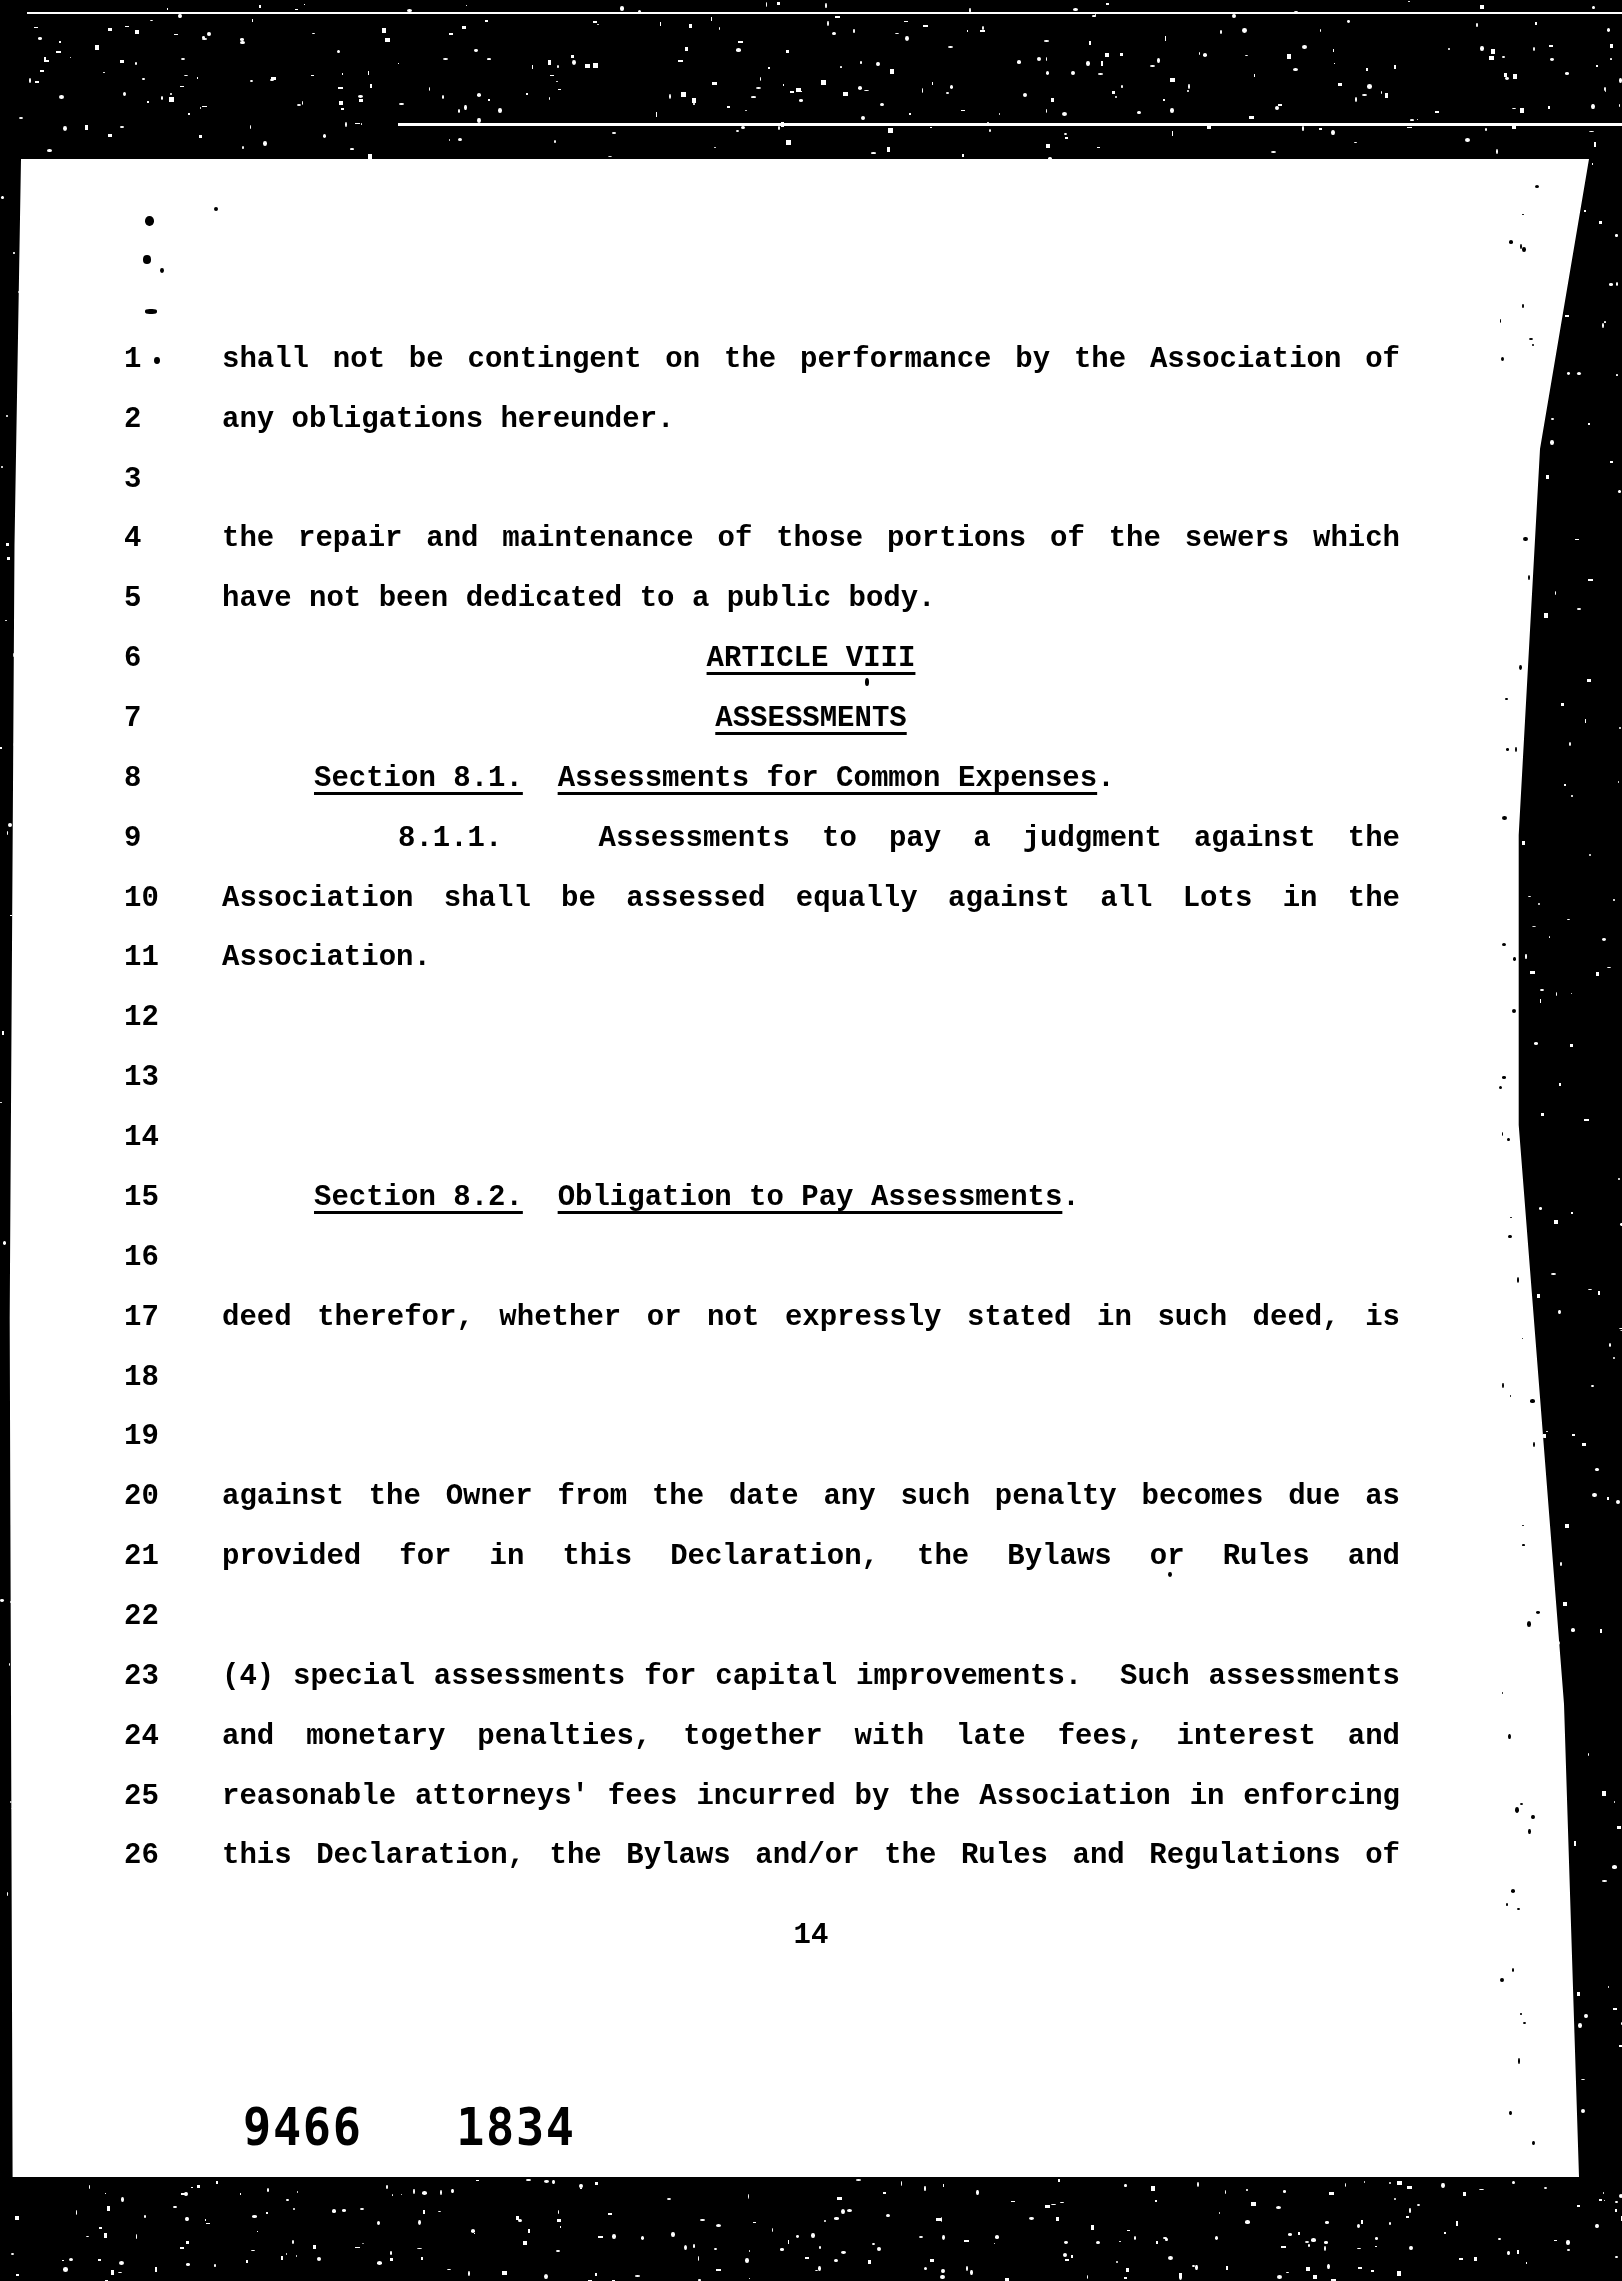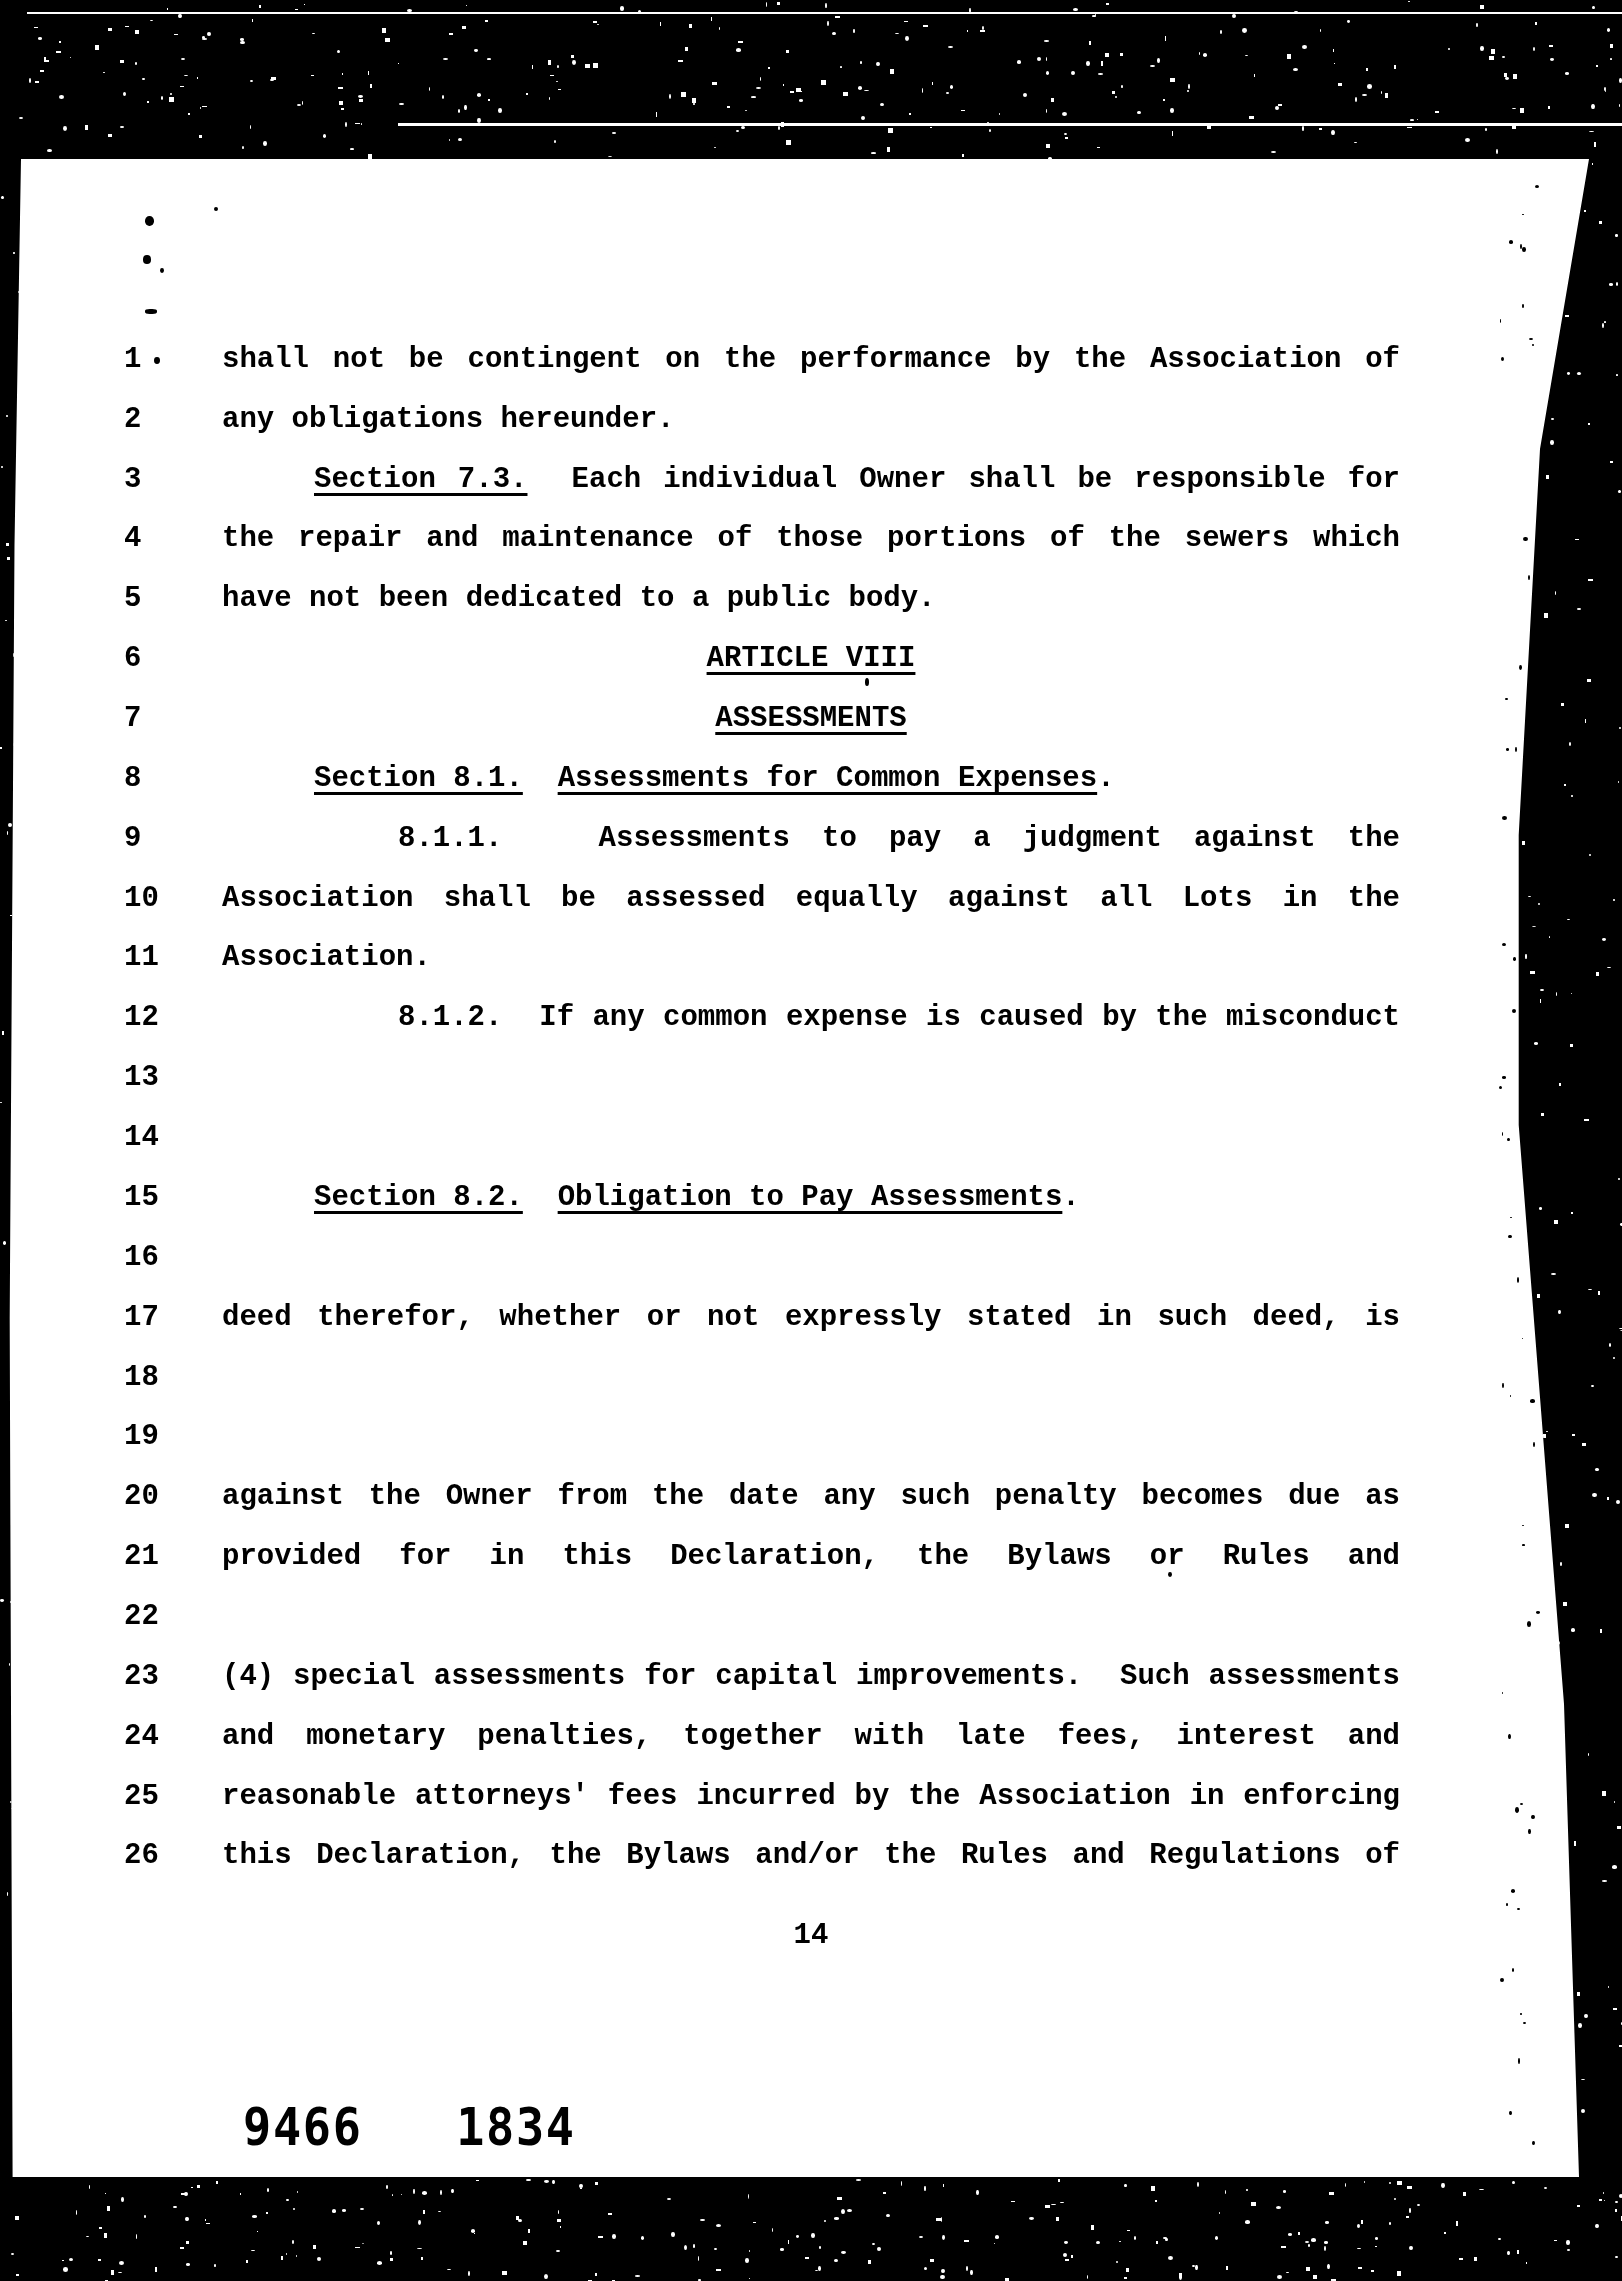--- a/index.html
+++ b/index.html
@@ -42,21 +42,20 @@
       <div class="line-row" style="top: 340px;">
         <span class="line-num">1</span>
         <div class="line-text align-justify"><span>shall not be contingent on the performance by the Association of</span></div>
       </div>
       <div class="line-row" style="top: 400px;">
         <span class="line-num">2</span>
         <div class="line-text align-left"><span>any obligations hereunder.</span></div>
       </div>
       <div class="line-row" style="top: 460px;">
         <span class="line-num">3</span>
-        <div class="line-text align-justify" style="padding-left: 92px;"><span class="u">Section 7.3.</span><span>&nbsp; Each individual Owner shall be responsible for</span></div>
       </div>
       <div class="line-row" style="top: 519px;">
         <span class="line-num">4</span>
         <div class="line-text align-justify"><span>the repair and maintenance of those portions of the sewers which</span></div>
       </div>
       <div class="line-row" style="top: 579px;">
         <span class="line-num">5</span>
         <div class="line-text align-left"><span>have not been dedicated to a public body.</span></div>
       </div>
       <div class="line-row" style="top: 639px;">
@@ -78,21 +77,20 @@
       <div class="line-row" style="top: 879px;">
         <span class="line-num">10</span>
         <div class="line-text align-justify"><span>Association shall be assessed equally against all Lots in the</span></div>
       </div>
       <div class="line-row" style="top: 938px;">
         <span class="line-num">11</span>
         <div class="line-text align-left"><span>Association.</span></div>
       </div>
       <div class="line-row" style="top: 998px;">
         <span class="line-num">12</span>
-        <div class="line-text align-justify" style="padding-left: 176px;"><span>8.1.2.&nbsp; If any common expense is caused by the misconduct</span></div>
       </div>
       <div class="line-row" style="top: 1058px;">
         <span class="line-num">13</span>
       </div>
       <div class="line-row" style="top: 1118px;">
         <span class="line-num">14</span>
       </div>
       <div class="line-row" style="top: 1178px;">
         <span class="line-num">15</span>
         <div class="line-text align-left" style="padding-left: 92px;"><span class="u">Section 8.2.</span><span>&nbsp; </span><span class="u">Obligation to Pay Assessments</span><span>.</span></div>

